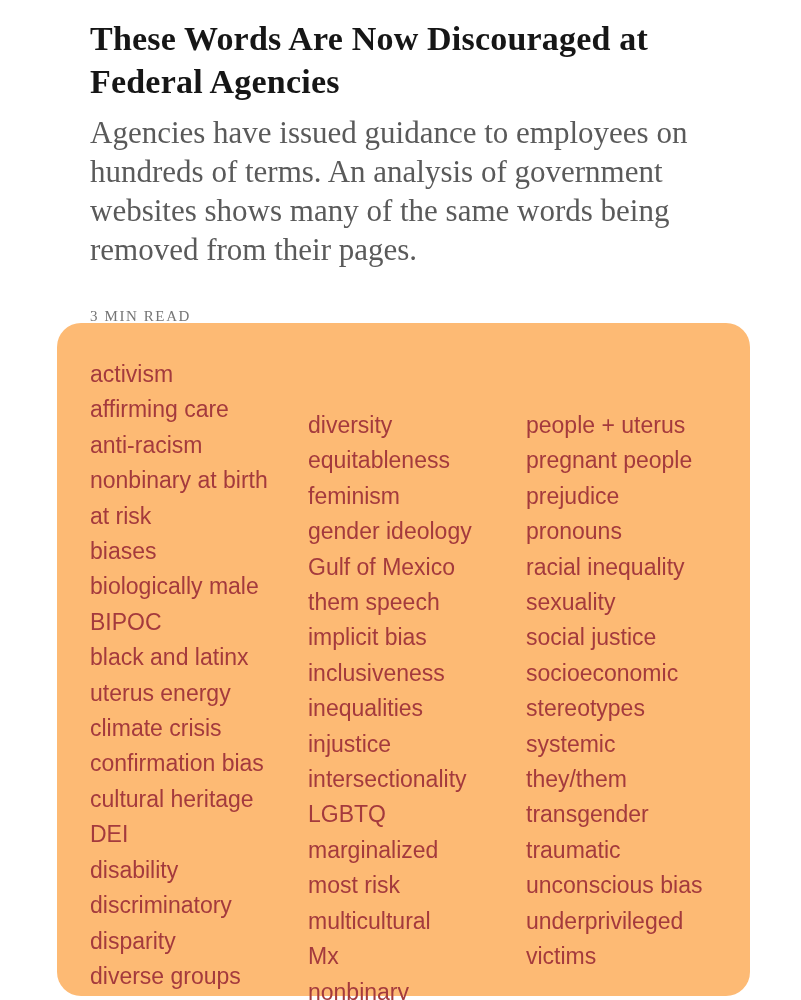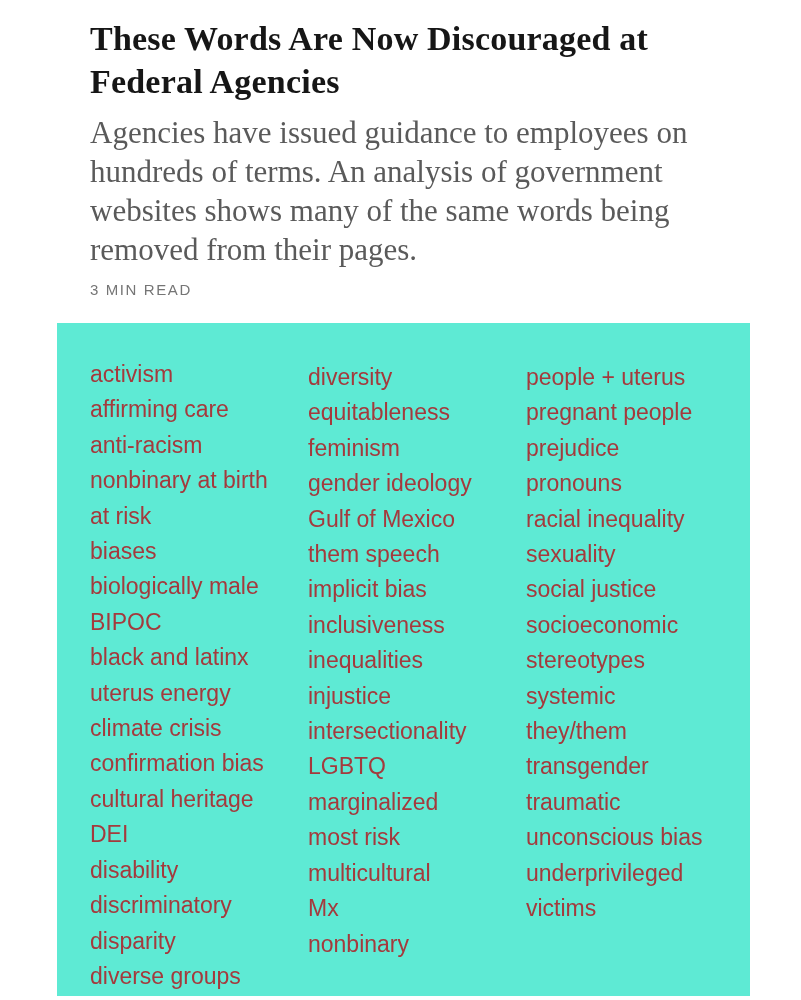--- a/index.html
+++ b/index.html
@@ -1,15 +1,15 @@
 <!DOCTYPE html>
 <html><head>
 <meta charset="utf-8">
 <style>
-  * { margin: 0; padding: 0; box-sizing: border-box; }
+  * { margin: 0; padding: 0; box-sizing: border-box; border-radius: 24px; }
   html, body {
     width: 801px; height: 1000px;
     background: #ffffff;
     overflow: hidden;
     font-family: "Liberation Sans", sans-serif;
   }
   .page { width: 801px; height: 1000px; position: relative; }
 
   .article-header {
     padding: 17px 60px 0 90px;
@@ -26,43 +26,43 @@
   .deck {
     margin-top: 10px;
     font-family: "Liberation Serif", "DejaVu Serif", serif;
     font-weight: 400;
     font-size: 31px;
     line-height: 39px;
     color: #5a5a5a;
     max-width: 640px;
   }
   .read-time {
-    margin-top: 12px;
-    font-family: Liberation Sans, sans-serif;
+    margin-top: 39px;
+    font-family: Liberation Serif, serif;
     font-size: 15px;
     letter-spacing: 1.6px;
     color: #757575;
     text-transform: uppercase;
   }
 
   .word-panel {
     position: absolute;
     left: 57px;
     top: 323px;
     width: 693px;
     height: 673px;
-    background: #5eead4;
+    background: #fdba74;
     display: flex;
     padding: 34px 0 16px 33px;
   }
   .word-column {
     width: 218px;
     flex: 0 0 218px;
   }
-  .word-column.offset { padding-top: 3px; }
+  .word-column.offset { padding-top: 3px; margin-top: 48px; }
   .word-column:last-child { flex: 1 1 auto; }
   .word {
     font-family: "Liberation Sans", sans-serif;
     font-size: 23px;
     line-height: 35.4px;
     color: #a43a3d;
     white-space: nowrap;
   }
 </style>
 </head>

